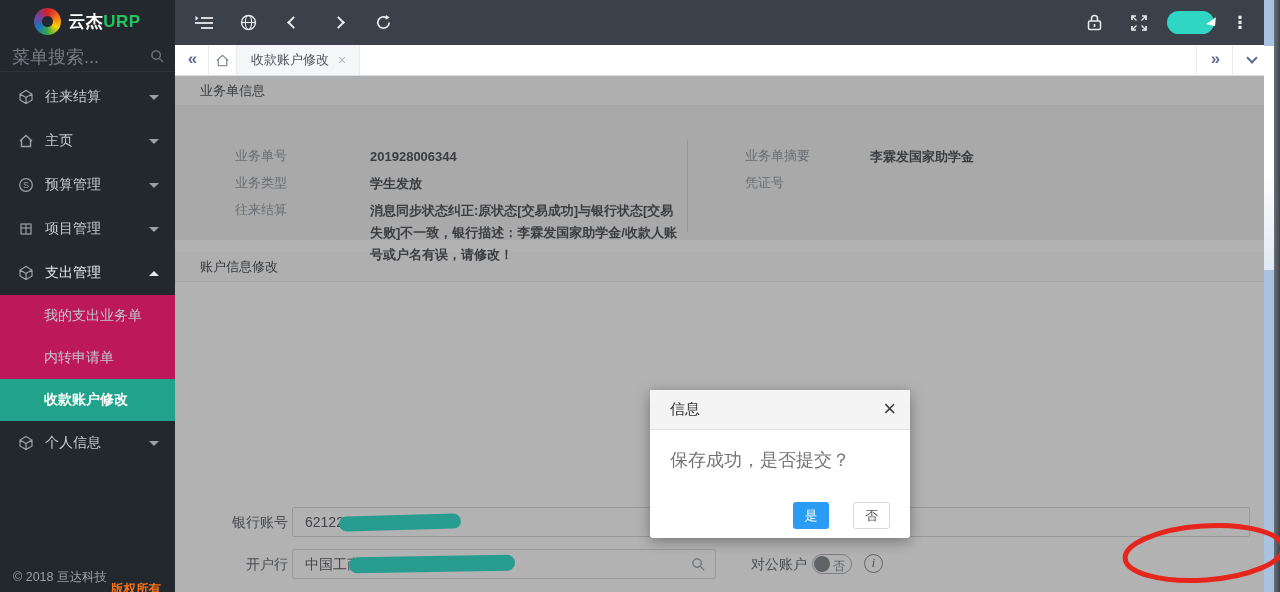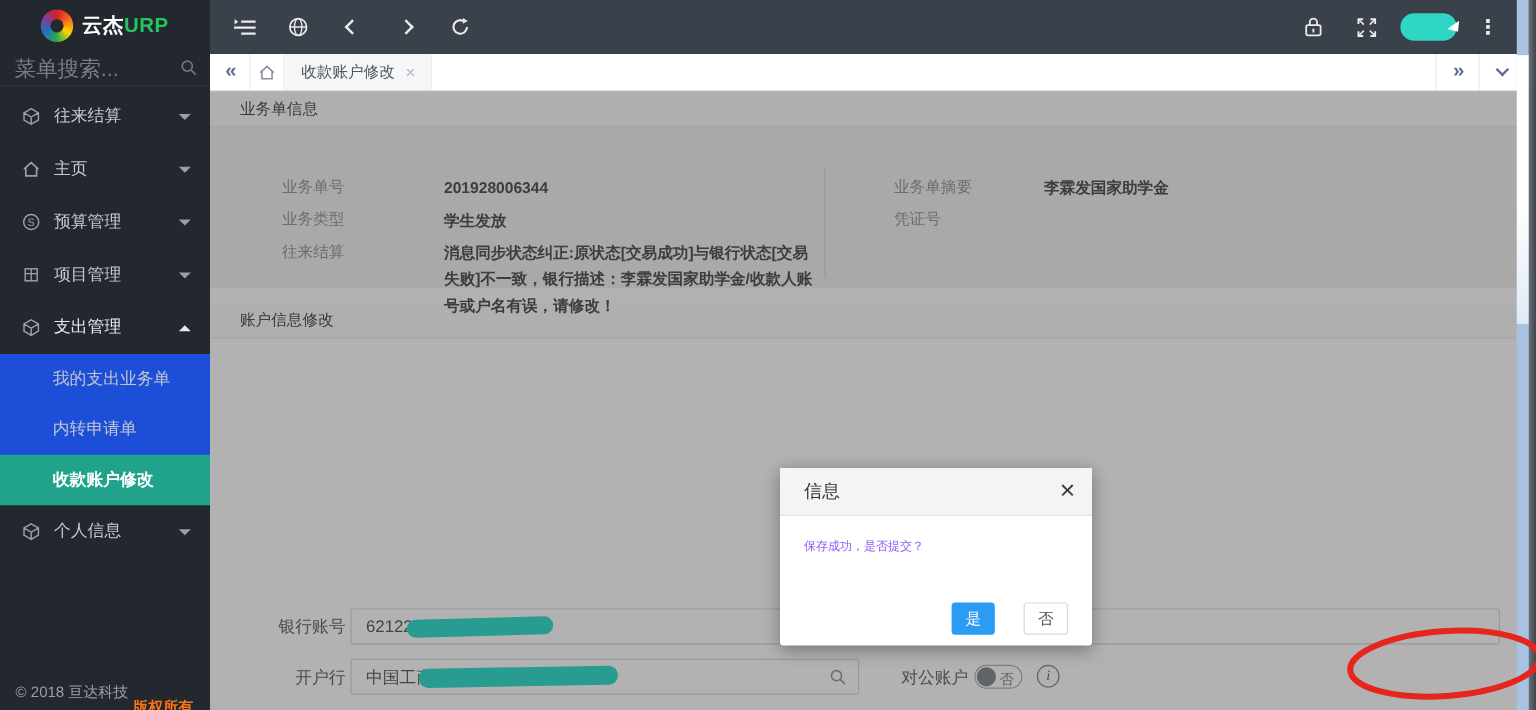--- a/index.html
+++ b/index.html
@@ -22,21 +22,21 @@
   .search-text { color:#767d86; font-size:18px; padding-left:12px; }
   .search-row svg { position:absolute; right:10px; top:7px; }
   .menu { padding-top:3px; }
   .menu-item { height:44px; display:flex; align-items:center; position:relative; cursor:pointer; }
   .menu-item .mi-icon { width:18px; margin-left:18px; display:flex; }
   .menu-item .mi-label { color:#c6cbd2; font-size:14px; margin-left:9px; }
   .caret { position:absolute; right:16px; width:0; height:0;
     border-left:5px solid transparent; border-right:5px solid transparent; }
   .caret.down { border-top:5px solid #9aa0a8; }
   .caret.up   { border-bottom:5px solid #e6e9ec; }
-  .submenu { background:#1d4ed8; }
+  .submenu { background:#be185d; }
   .sub-item { height:42px; display:flex; align-items:center; padding-left:44px;
     color:#c2c7cd; font-size:14px; cursor:pointer; }
   .sub-item.active { background:#20a28b; color:#fff; font-weight:bold; }
   .side-footer { position:absolute; left:0; bottom:0; width:175px; height:30px;
     display:flex; align-items:center; padding-left:13px; font-size:12.5px; color:#9aa0a8; gap:4px; }
   .side-footer b { color:#f97316;margin-top:24px; }
 
   
   .navbar { position:absolute; left:175px; top:0; width:1105px; height:45px; background:#3a414b; z-index:10; }
   .nav-ic { position:absolute; top:0; height:45px; display:flex; align-items:center; justify-content:center;
@@ -94,21 +94,21 @@
   .dim-overlay { position:absolute; left:0; top:0; width:1105px; height:516px;
     background:rgba(0,0,0,.30); z-index:50; }
 
   
   .modal { position:absolute; left:650px; top:390px; width:260px; height:148px; background:#fff;
     border-radius:3px; box-shadow:0 3px 14px rgba(0,0,0,.35); z-index:60; }
   .modal-header { height:40px; background:#f4f4f4; border-bottom:1px solid #e3e3e3; position:relative;
     display:flex; align-items:center;text-align:right; }
   .modal-title { font-size:15px; color:#333; padding-left:20px; }
   .modal-close { position:absolute; right:14px; top:6px; font-size:22px; color:#3c3c3c; cursor:pointer; }
-  .modal-msg { position:absolute; left:20px; top:58px; font-size:10px; color:#8b5cf6; }
+  .modal-msg { position:absolute; left:20px; top:58px; font-size:18px; color:#737373; }
   .btn-yes { position:absolute; left:143px; top:112px; width:36px; height:27px; background:#2b9cf3;
     color:#fff; border:none; border-radius:3px; font-size:13px; cursor:pointer; font-family:inherit; }
   .btn-no { position:absolute; left:203px; top:112px; width:37px; height:27px; background:#fff;
     color:#555; border:1px solid #dadada; border-radius:3px; font-size:13px; cursor:pointer; font-family:inherit; }
 
   
   .scroll-track { position:absolute; left:1264px; top:0; width:10px; height:592px; background:#a9c2e0; z-index:65; }
   .scroll-thumb { position:absolute; left:0; top:46px; width:10px; height:224px;
     background:linear-gradient(to bottom,#ffffff 55%,#dfeaf6); cursor:grab; }
   .win-edge { position:absolute; left:1274px; top:0; width:6px; height:592px;

